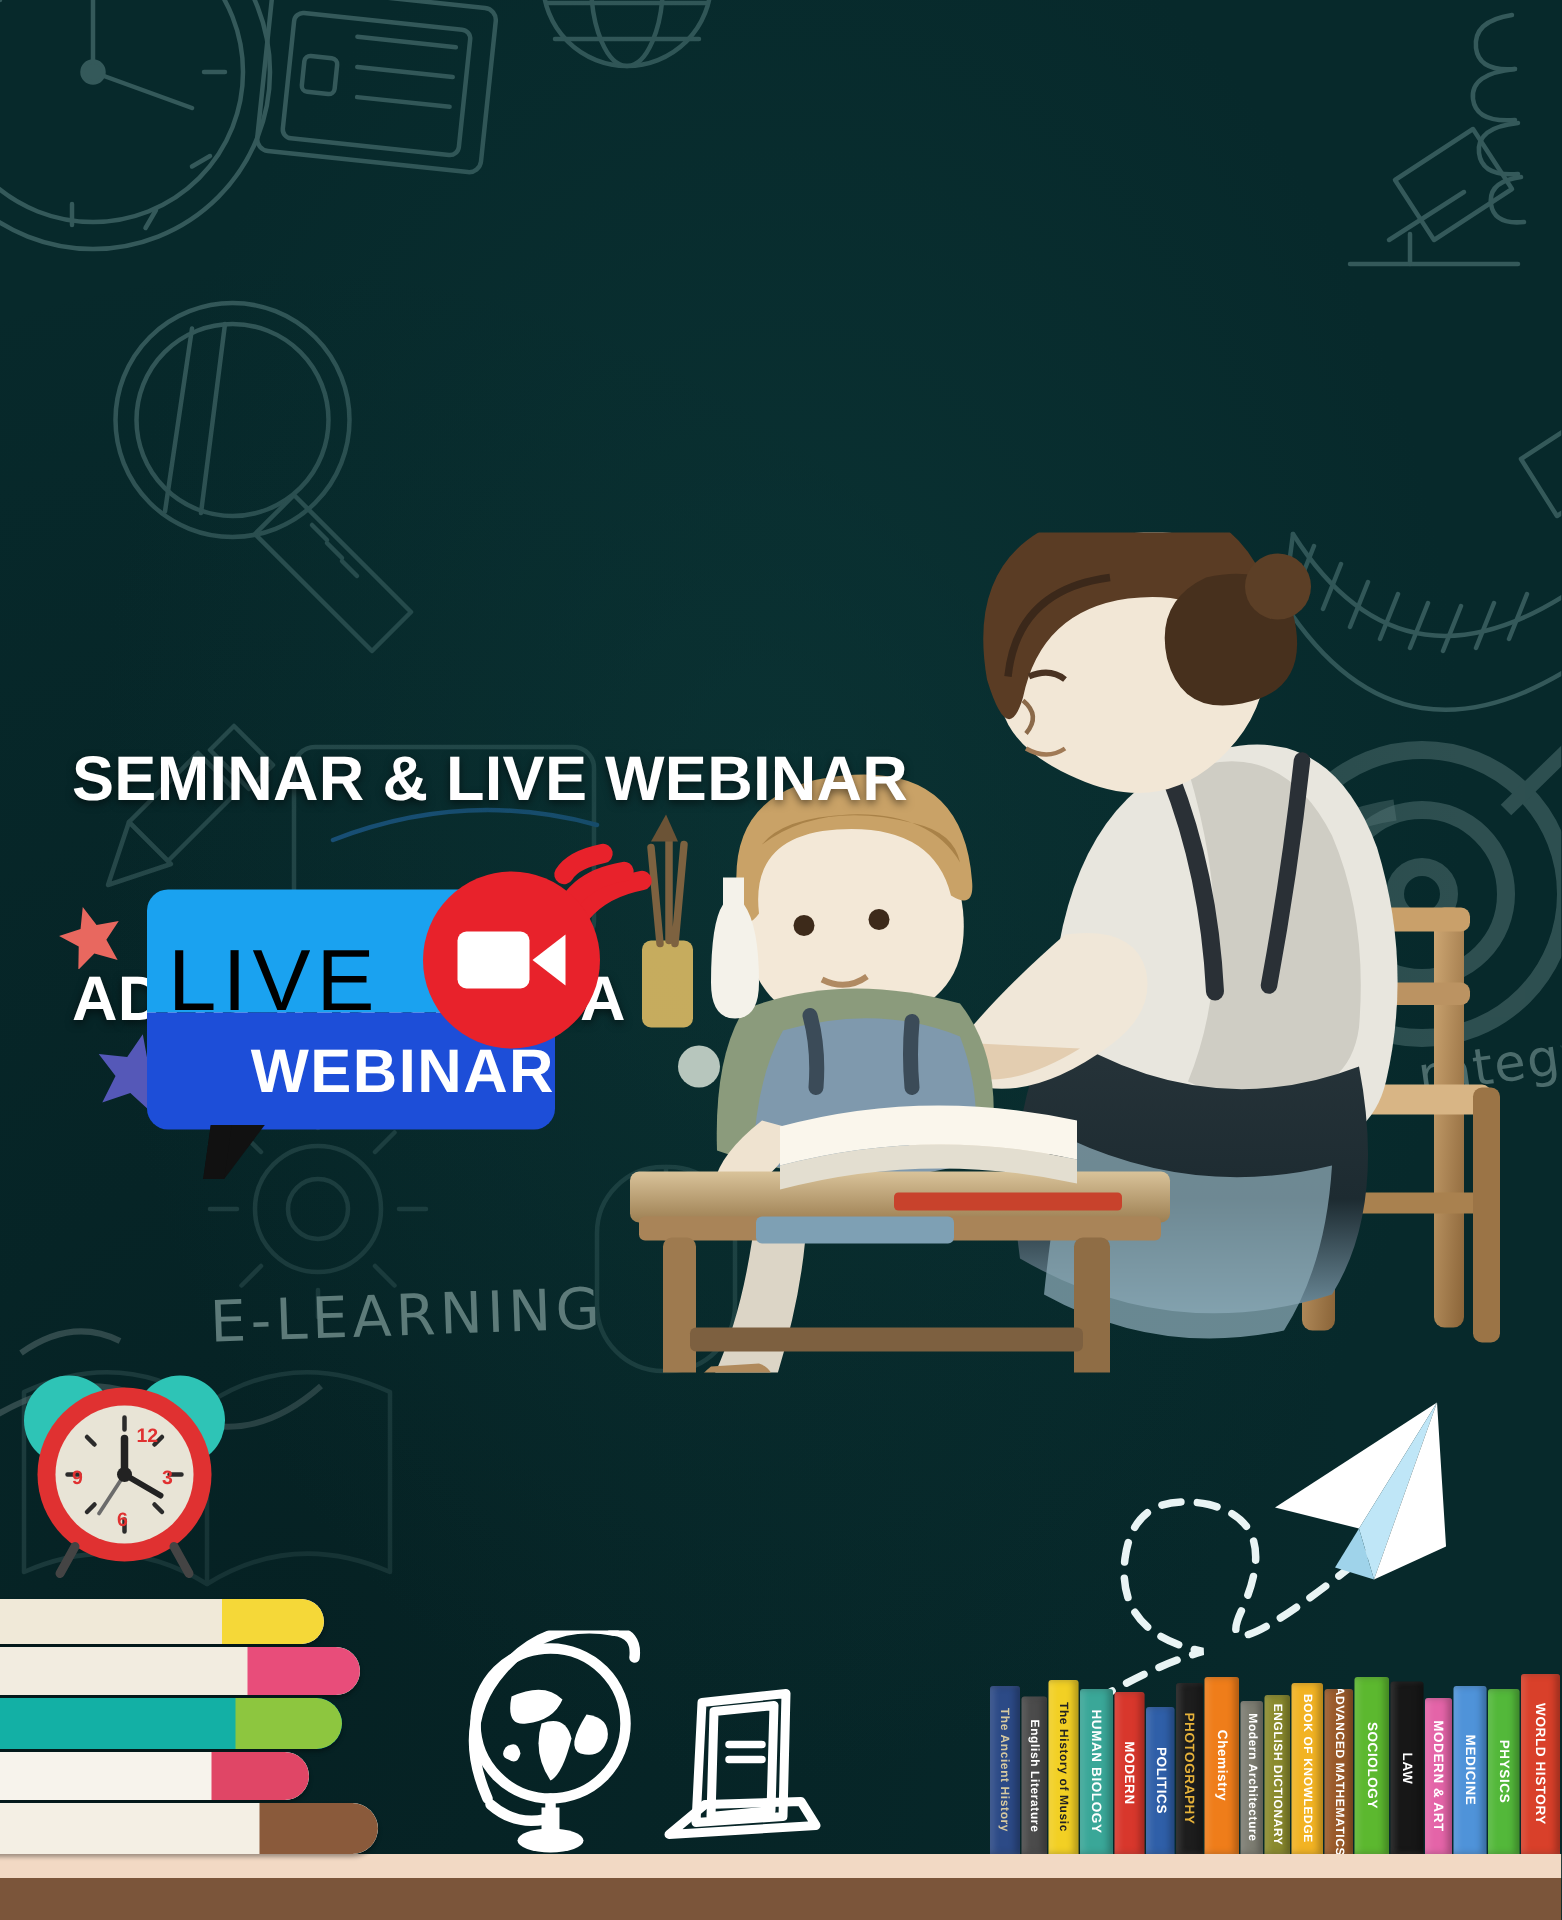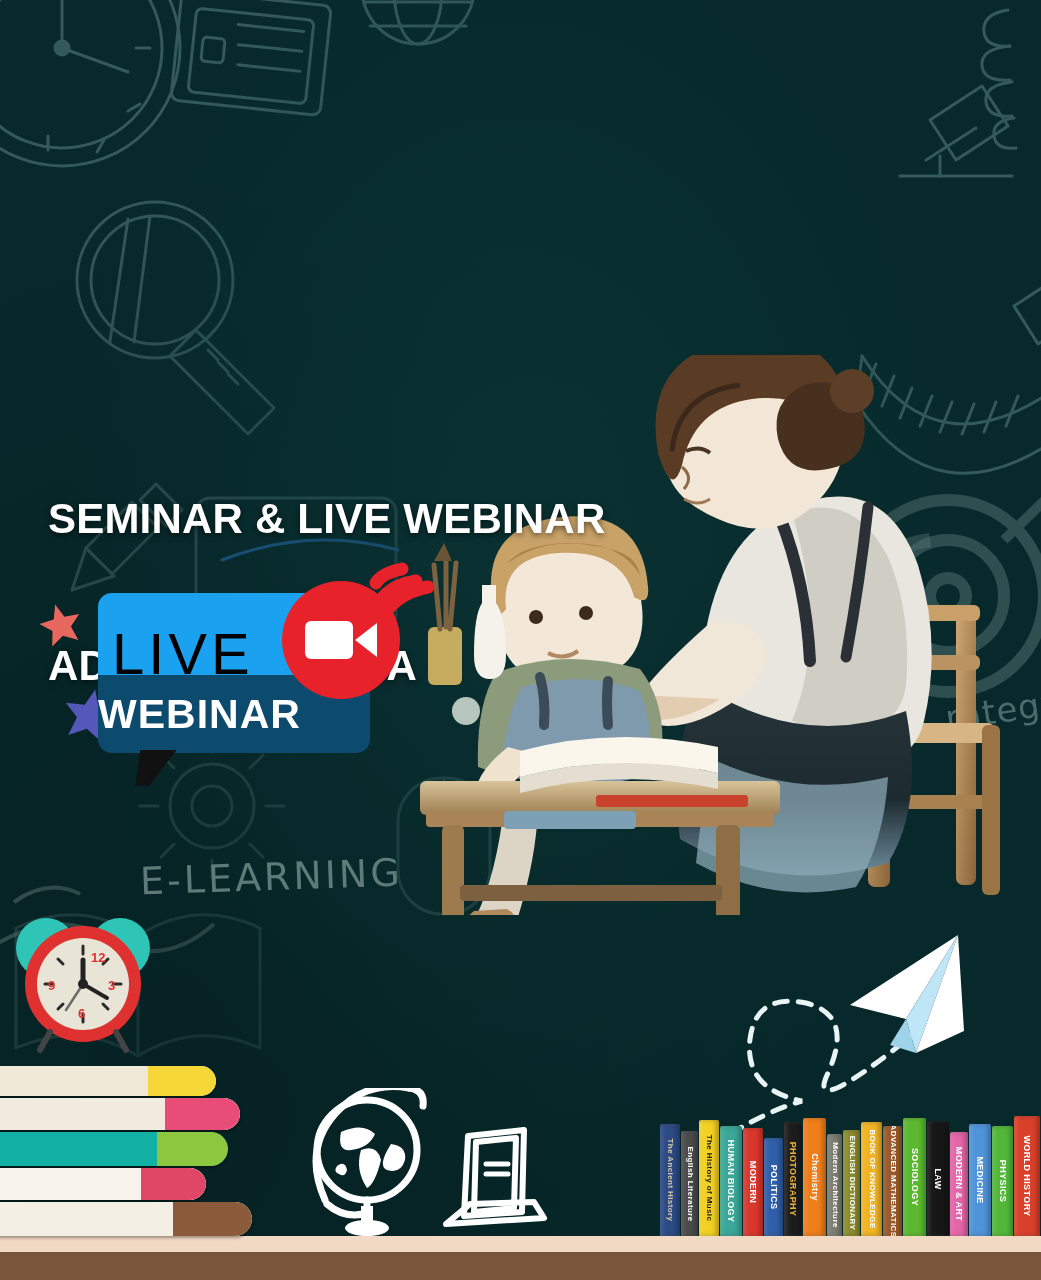--- a/index.html
+++ b/index.html
@@ -85,25 +85,25 @@
     font-weight: normal;
     line-height: 1;
     letter-spacing: 4px;
     margin-top: 40px;
   }
   .badge-webinar {
     position: absolute;
     left: 0; top: 82px;
     width: 272px;
     height: 78px;
-    background: #0c4a6e;
+    background: #1d4ed8;
     border-radius: 0 0 14px 14px;
     display: flex;
     align-items: center;
-    justify-content: flex-start;
+    justify-content: flex-end;
   }
   .badge-webinar span {
     color: #ffffff;
     font-size: 41px;
     font-weight: bold;
     line-height: 1;
     letter-spacing: 1px;
   }
   .badge-tail {
     position: absolute;

